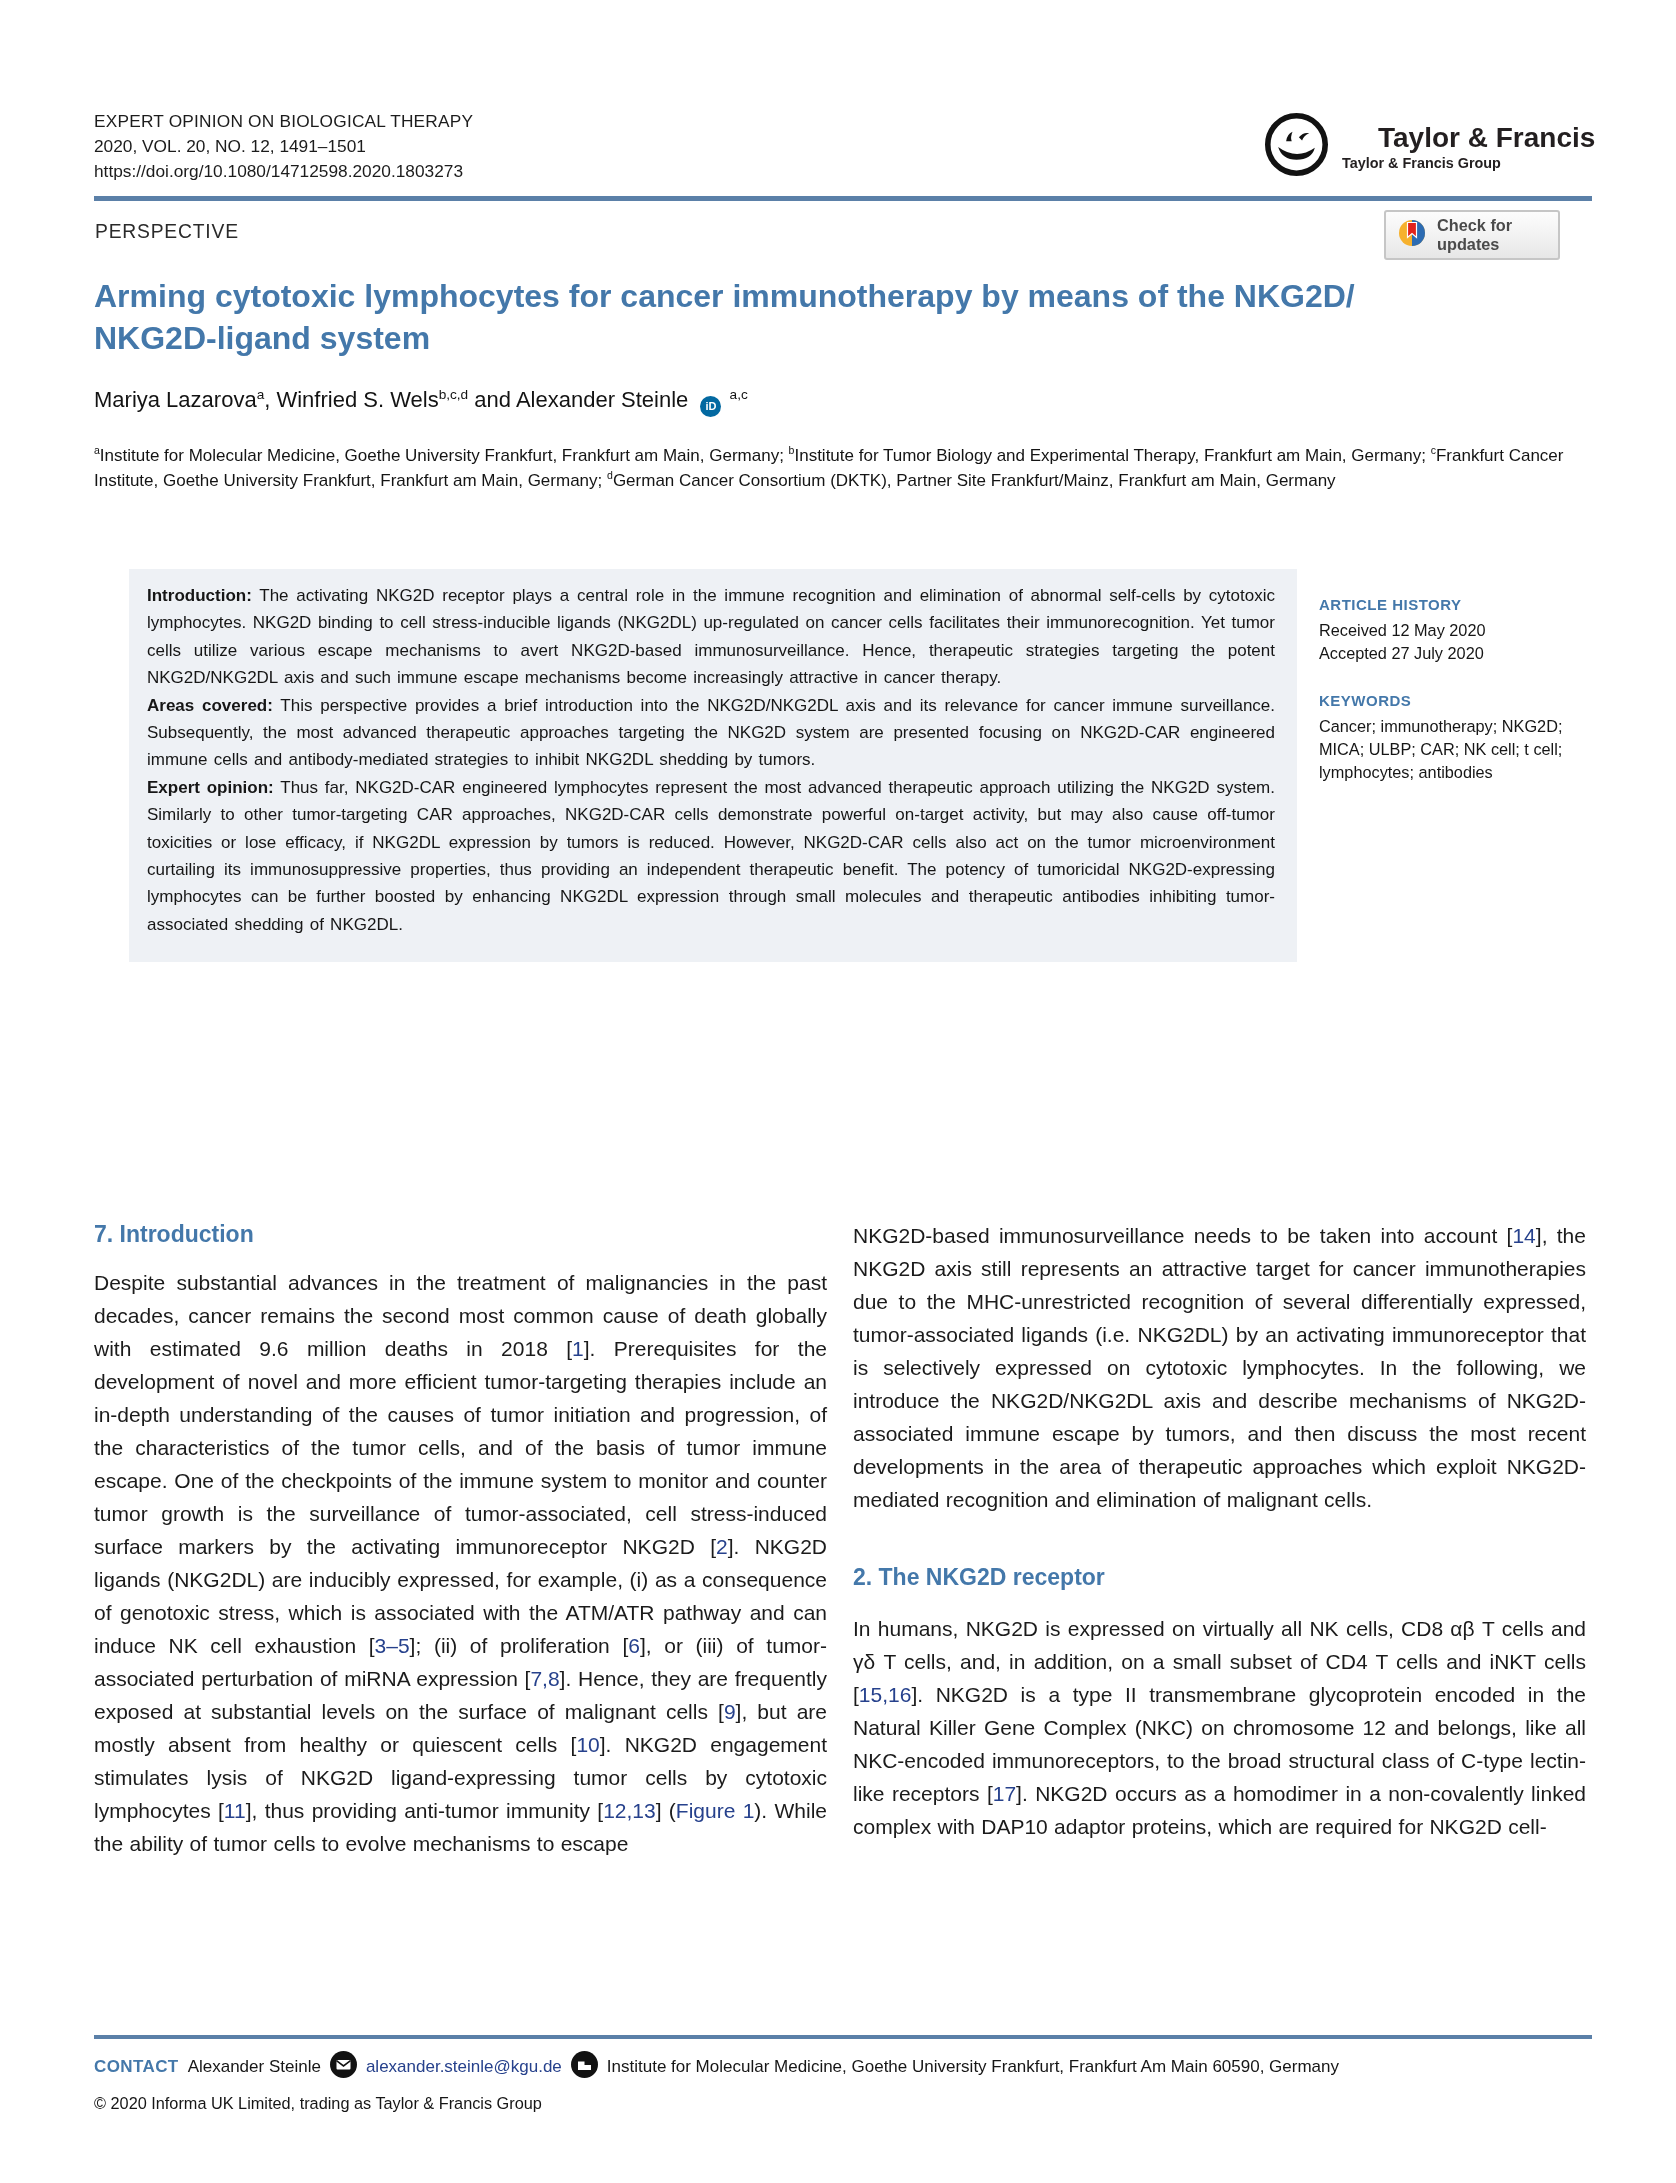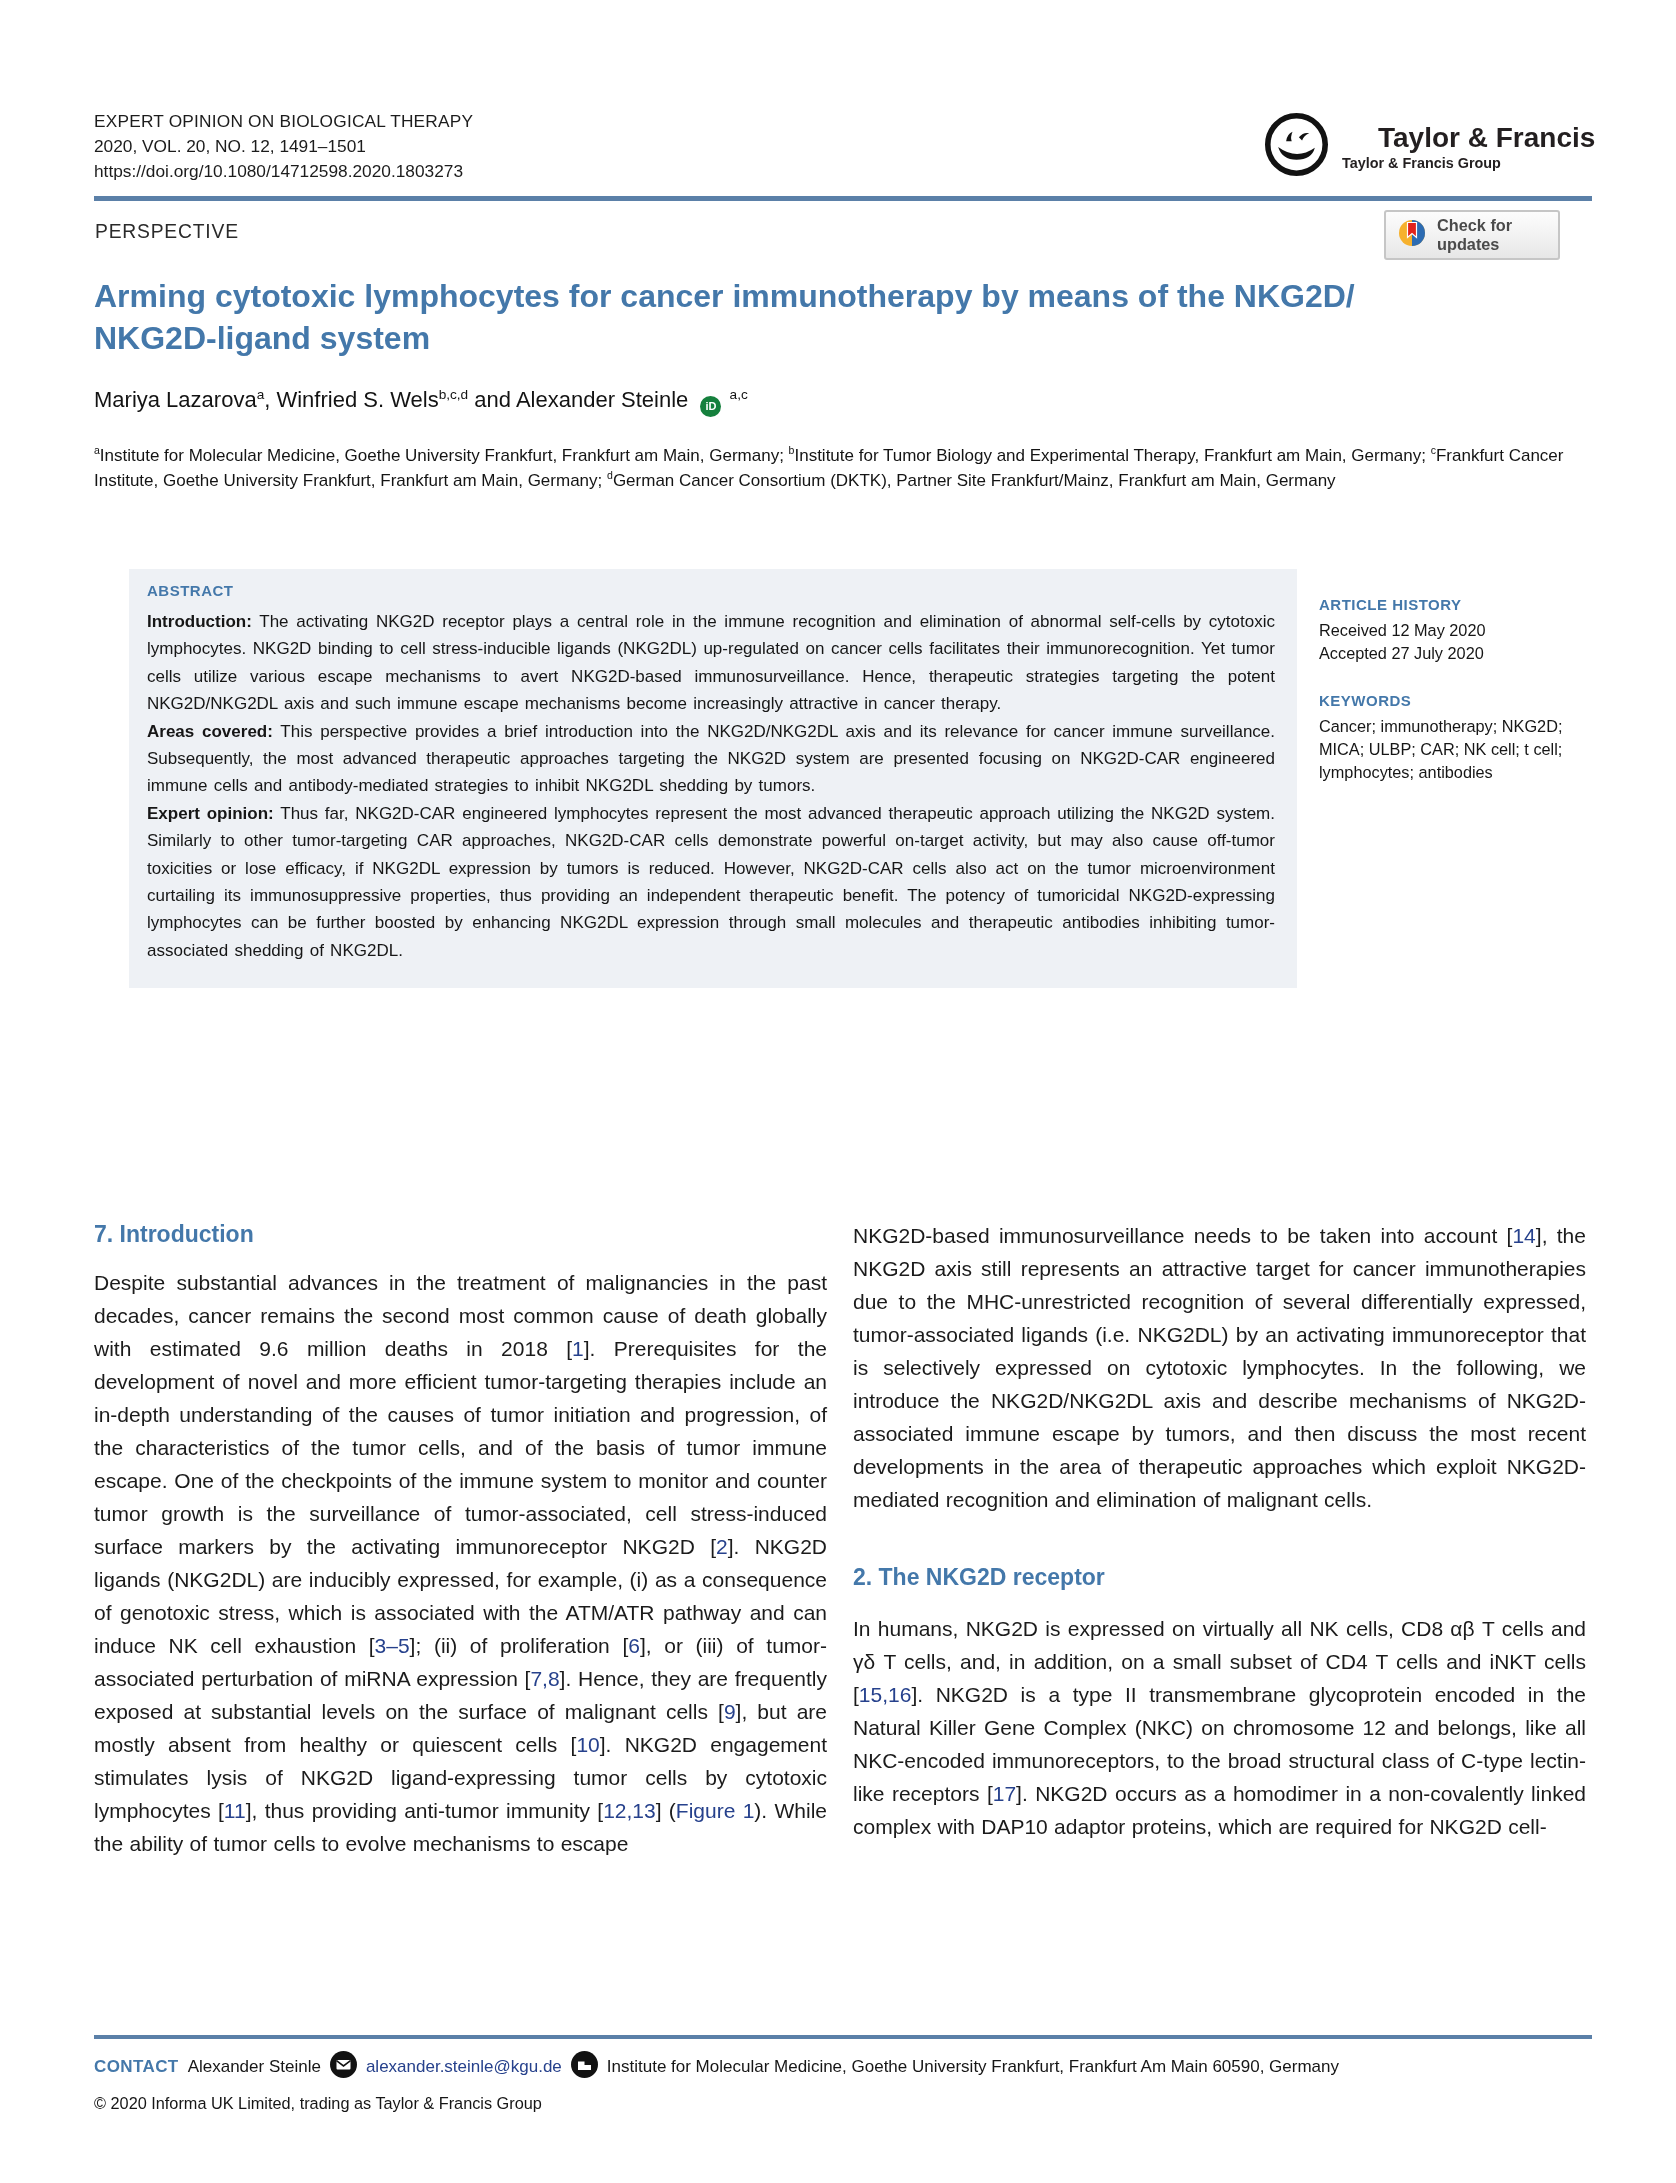--- a/index.html
+++ b/index.html
@@ -32,21 +32,21 @@
 
   
   .title {
     top:275px; left:94px; width:1507px;
     font-size:32px; line-height:42px; font-weight:700; color:#4478aa;
     white-space:pre-line;
   }
   .authors { top:387px; left:94px; font-size:22px; color:#131313; }
   .orcid-icon {
     display:inline-block; width:21px; height:21px; border-radius:50%;
-    background:#15803d; color:#fff; font-size:11px; font-weight:700;
+    background:#0369a1; color:#fff; font-size:11px; font-weight:700;
     text-align:center; line-height:21px; vertical-align:-3px; margin:0 2px 0 6px; cursor:pointer;
   }
   .affiliations { top:443px; left:94px; width:1501px; font-size:17px; line-height:25px; color:#141414; }
 
   
   .abstract-box { top:569px; left:129px; width:1168px; background:#eef1f5; padding:13px 22px 24px 18px; }
   .abstract-box h2 { font-size:15px; font-weight:700; color:#4478aa; letter-spacing:0.5px; margin-bottom:9px; }
   .abstract-box p {
     font-size:17px; line-height:27.4px; text-align:justify; word-spacing:1.5px; color:#161616;
   }
@@ -123,21 +123,20 @@
 
 <div class="abs authors">
   <span>Mariya Lazarova<sup>a</sup>, Winfried S. Wels<sup>b,c,d</sup> and Alexander Steinle</span>
   <span class="orcid-icon">iD</span>
   <sup>a,c</sup>
 </div>
 
 <div class="abs affiliations"><sup>a</sup>Institute for Molecular Medicine, Goethe University Frankfurt, Frankfurt am Main, Germany; <sup>b</sup>Institute for Tumor Biology and Experimental Therapy, Frankfurt am Main, Germany; <sup>c</sup>Frankfurt Cancer Institute, Goethe University Frankfurt, Frankfurt am Main, Germany; <sup>d</sup>German Cancer Consortium (DKTK), Partner Site Frankfurt/Mainz, Frankfurt am Main, Germany</div>
 
 <div class="abs abstract-box">
-  <h2>ABSTRACT</h2>
   <p><b>Introduction:</b> <span>The activating NKG2D receptor plays a central role in the immune recognition and elimination of abnormal self-cells by cytotoxic lymphocytes. NKG2D binding to cell stress-inducible ligands (NKG2DL) up-regulated on cancer cells facilitates their immunorecognition. Yet tumor cells utilize various escape mechanisms to avert NKG2D-based immunosurveillance. Hence, therapeutic strategies targeting the potent NKG2D/NKG2DL axis and such immune escape mechanisms become increasingly attractive in cancer therapy.</span></p>
   <p><b>Areas covered:</b> <span>This perspective provides a brief introduction into the NKG2D/NKG2DL axis and its relevance for cancer immune surveillance. Subsequently, the most advanced therapeutic approaches targeting the NKG2D system are presented focusing on NKG2D-CAR engineered immune cells and antibody-mediated strategies to inhibit NKG2DL shedding by tumors.</span></p>
   <p><b>Expert opinion:</b> <span>Thus far, NKG2D-CAR engineered lymphocytes represent the most advanced therapeutic approach utilizing the NKG2D system. Similarly to other tumor-targeting CAR approaches, NKG2D-CAR cells demonstrate powerful on-target activity, but may also cause off-tumor toxicities or lose efficacy, if NKG2DL expression by tumors is reduced. However, NKG2D-CAR cells also act on the tumor microenvironment curtailing its immunosuppressive properties, thus providing an independent therapeutic benefit. The potency of tumoricidal NKG2D-expressing lymphocytes can be further boosted by enhancing NKG2DL expression through small molecules and therapeutic antibodies inhibiting tumor-associated shedding of NKG2DL.</span></p>
 </div>
 
 <div class="abs sidebar">
   <div>
     <h2>ARTICLE HISTORY</h2>
     <div class="sb-text">Received 12 May 2020</div>
     <div class="sb-text">Accepted 27 July 2020</div>

